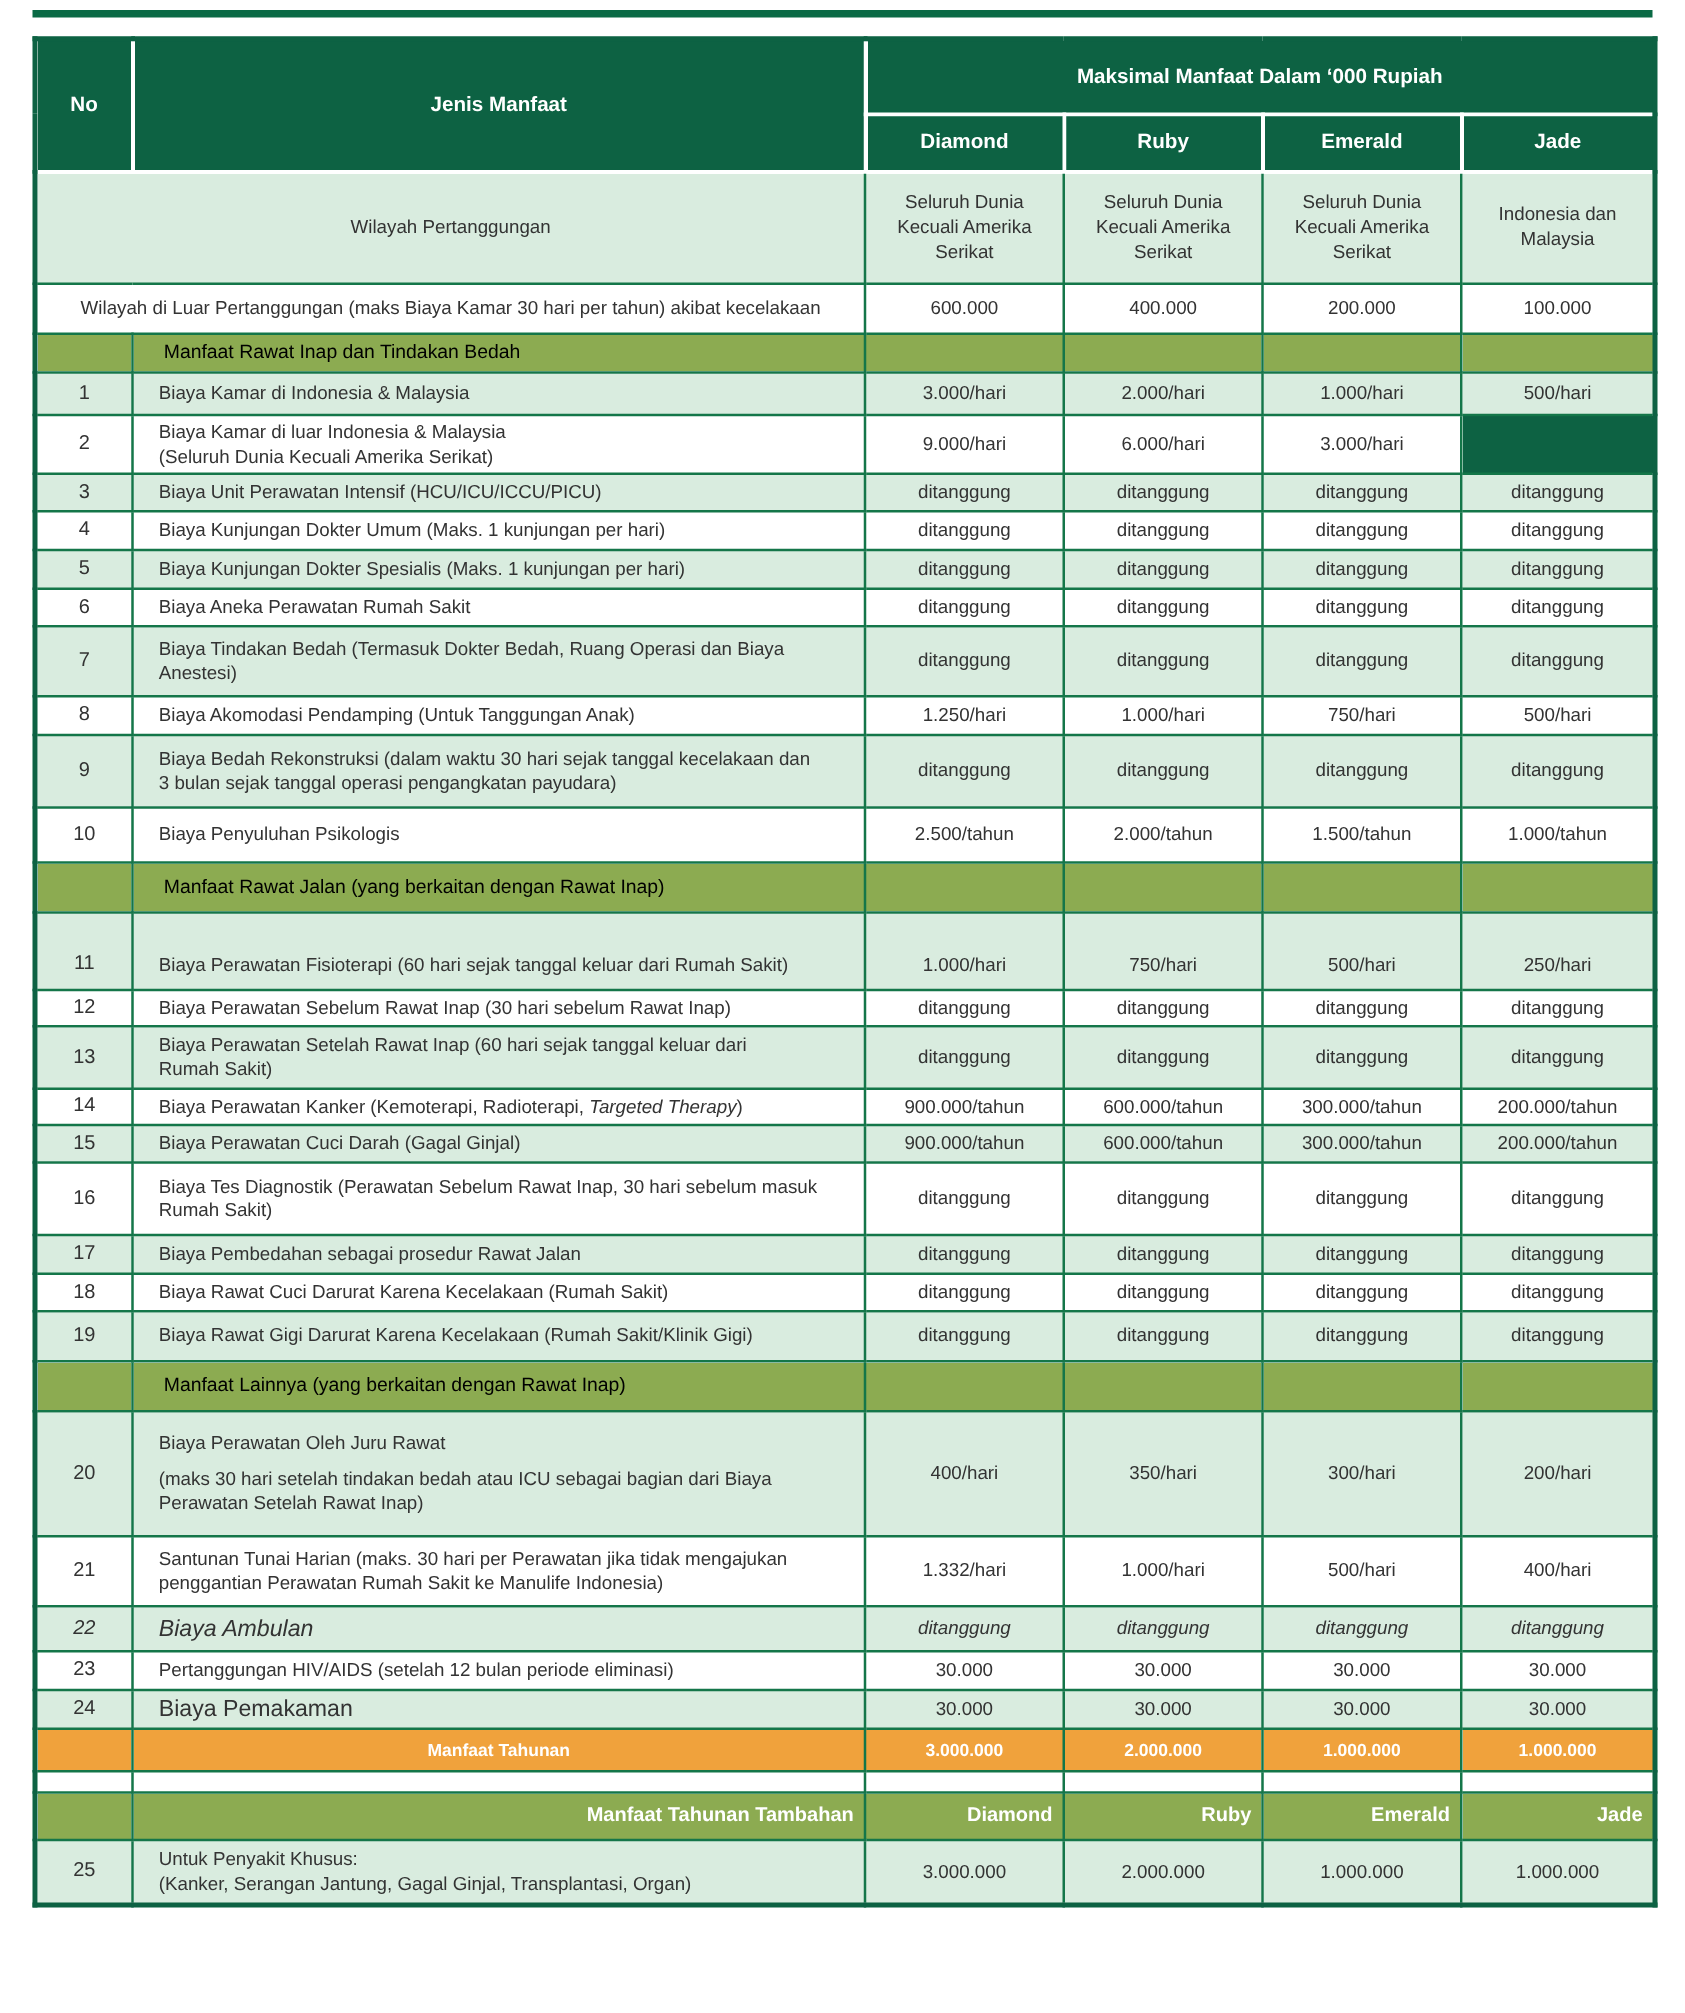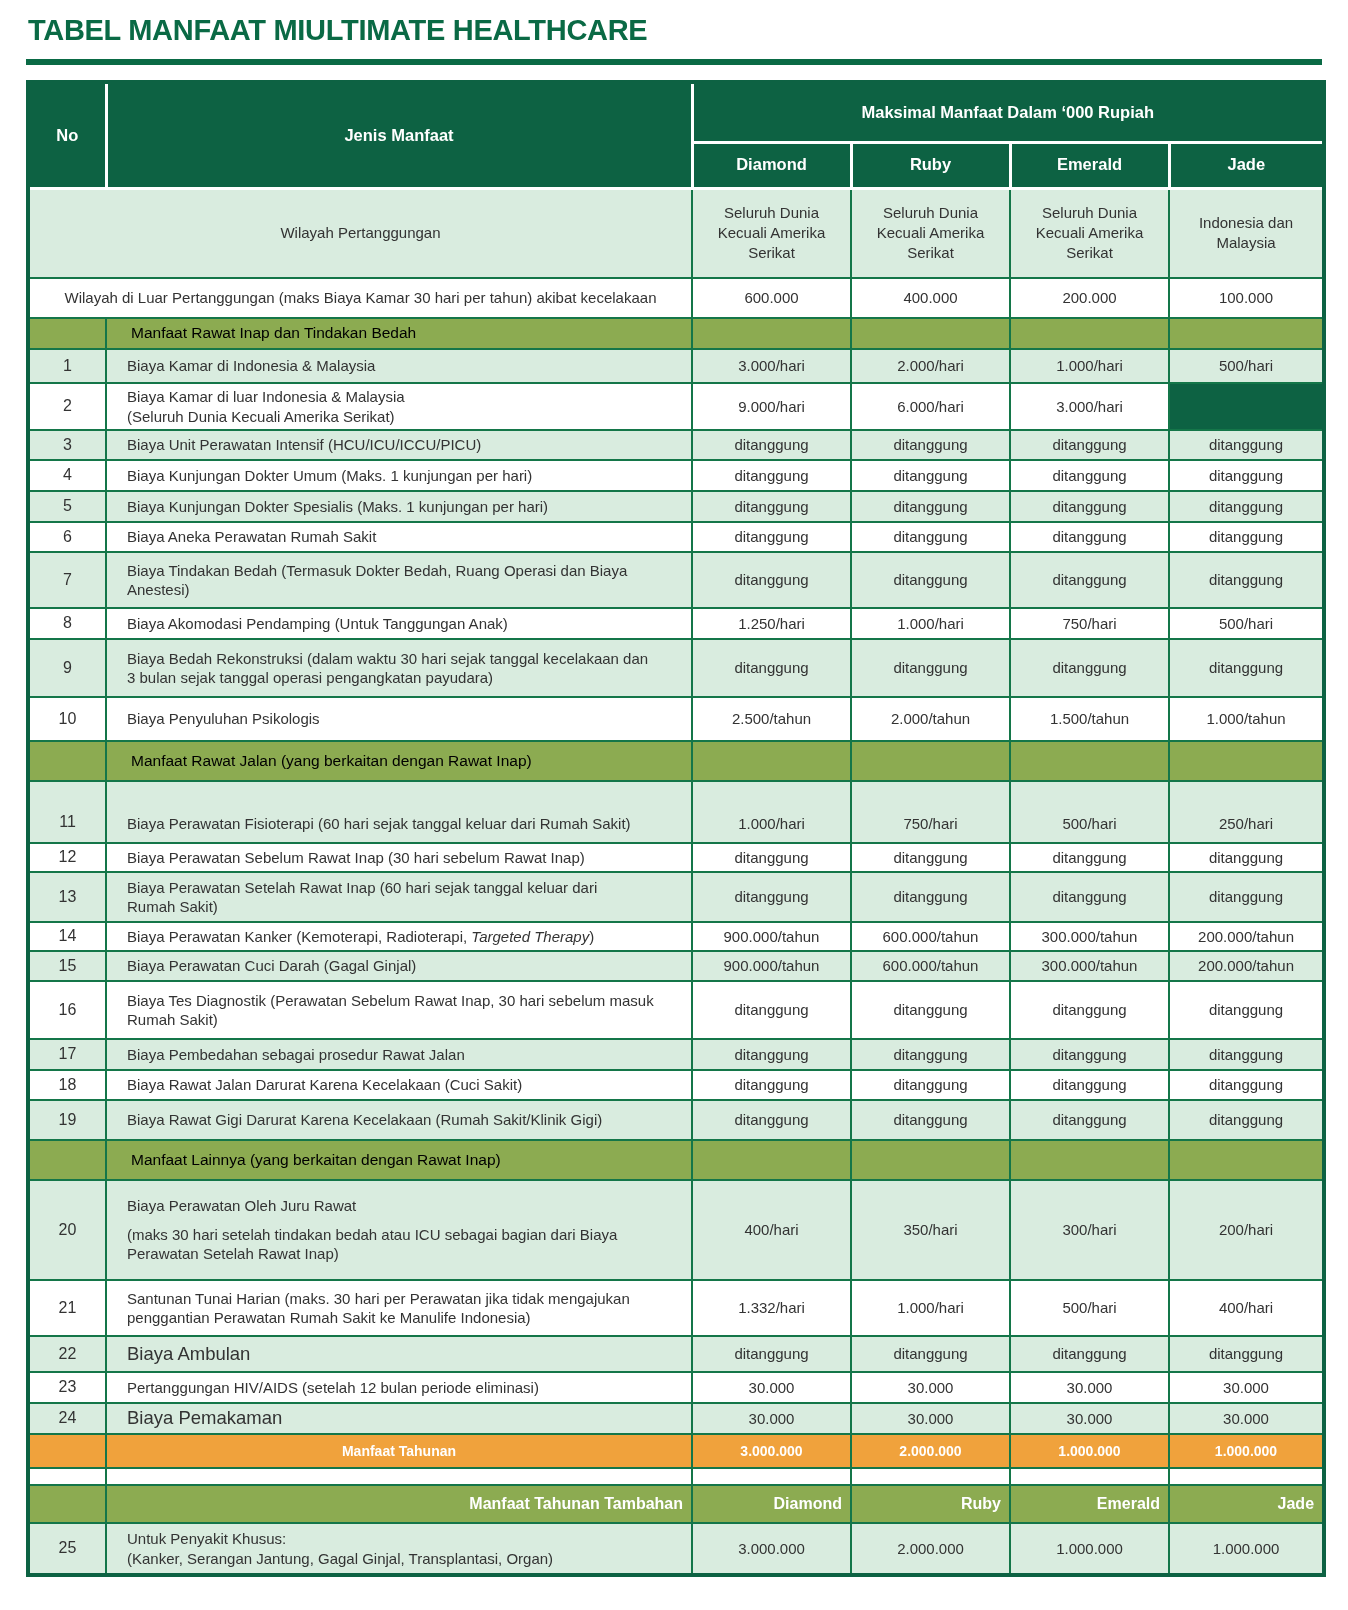--- a/index.html
+++ b/index.html
@@ -41,21 +41,20 @@
   .jade-filled{background:#0d6243;}
   tr.bottom td{vertical-align:bottom;padding-bottom:9px;}
   .big{font-size:18.5px;}
   .gap-line{margin-top:9px;}
   .region-cell{line-height:1.35;}
 </style>
 </head>
 <body>
 
 <div class="wrap">
-  <div class="page-title">TABEL MANFAAT MIULTIMATE HEALTHCARE</div>
   <div class="title-rule"></div>
 
   <table class="benefits">
     <colgroup>
       <col style="width:78px">
         <col style="width:586px">
       <col style="width:159px">
         <col style="width:159px">
         <col style="width:159px">
         <col style="width:155px">
@@ -250,21 +249,21 @@
         <tr style="height: 31px;">
           <td class="bg-lg no-cell">17</td>
           <td class="bg-lg label-cell">Biaya Pembedahan sebagai prosedur Rawat Jalan</td>
           <td class="bg-lg val">ditanggung</td>
           <td class="bg-lg val">ditanggung</td>
           <td class="bg-lg val">ditanggung</td>
           <td class="bg-lg val">ditanggung</td>
         </tr>
         <tr style="height: 30px;">
           <td class="bg-w no-cell">18</td>
-          <td class="bg-w label-cell">Biaya Rawat Jalan Darurat Karena Kecelakaan (Cuci Sakit)</td>
+          <td class="bg-w label-cell">Biaya Rawat Cuci Darurat Karena Kecelakaan (Rumah Sakit)</td>
           <td class="bg-w val">ditanggung</td>
           <td class="bg-w val">ditanggung</td>
           <td class="bg-w val">ditanggung</td>
           <td class="bg-w val">ditanggung</td>
         </tr>
         <tr style="height: 40px;">
           <td class="bg-lg no-cell">19</td>
           <td class="bg-lg label-cell">Biaya Rawat Gigi Darurat Karena Kecelakaan (Rumah Sakit/Klinik Gigi)</td>
           <td class="bg-lg val">ditanggung</td>
           <td class="bg-lg val">ditanggung</td>
@@ -294,21 +293,21 @@
           <td class="bg-w no-cell">21</td>
           <td class="bg-w label-cell">
             <div>Santunan Tunai Harian (maks. 30 hari per Perawatan jika tidak mengajukan</div>
             <div>penggantian Perawatan Rumah Sakit ke Manulife Indonesia)</div>
           </td>
           <td class="bg-w val">1.332/hari</td>
           <td class="bg-w val">1.000/hari</td>
           <td class="bg-w val">500/hari</td>
           <td class="bg-w val">400/hari</td>
         </tr>
-        <tr style="height: 36px;">
+        <tr style="height: 36px; font-style: italic;">
           <td class="bg-lg no-cell">22</td>
           <td class="bg-lg label-cell big">Biaya Ambulan</td>
           <td class="bg-lg val">ditanggung</td>
           <td class="bg-lg val">ditanggung</td>
           <td class="bg-lg val">ditanggung</td>
           <td class="bg-lg val">ditanggung</td>
         </tr>
         <tr style="height: 31px;">
           <td class="bg-w no-cell">23</td>
           <td class="bg-w label-cell">Pertanggungan HIV/AIDS (setelah 12 bulan periode eliminasi)</td>

